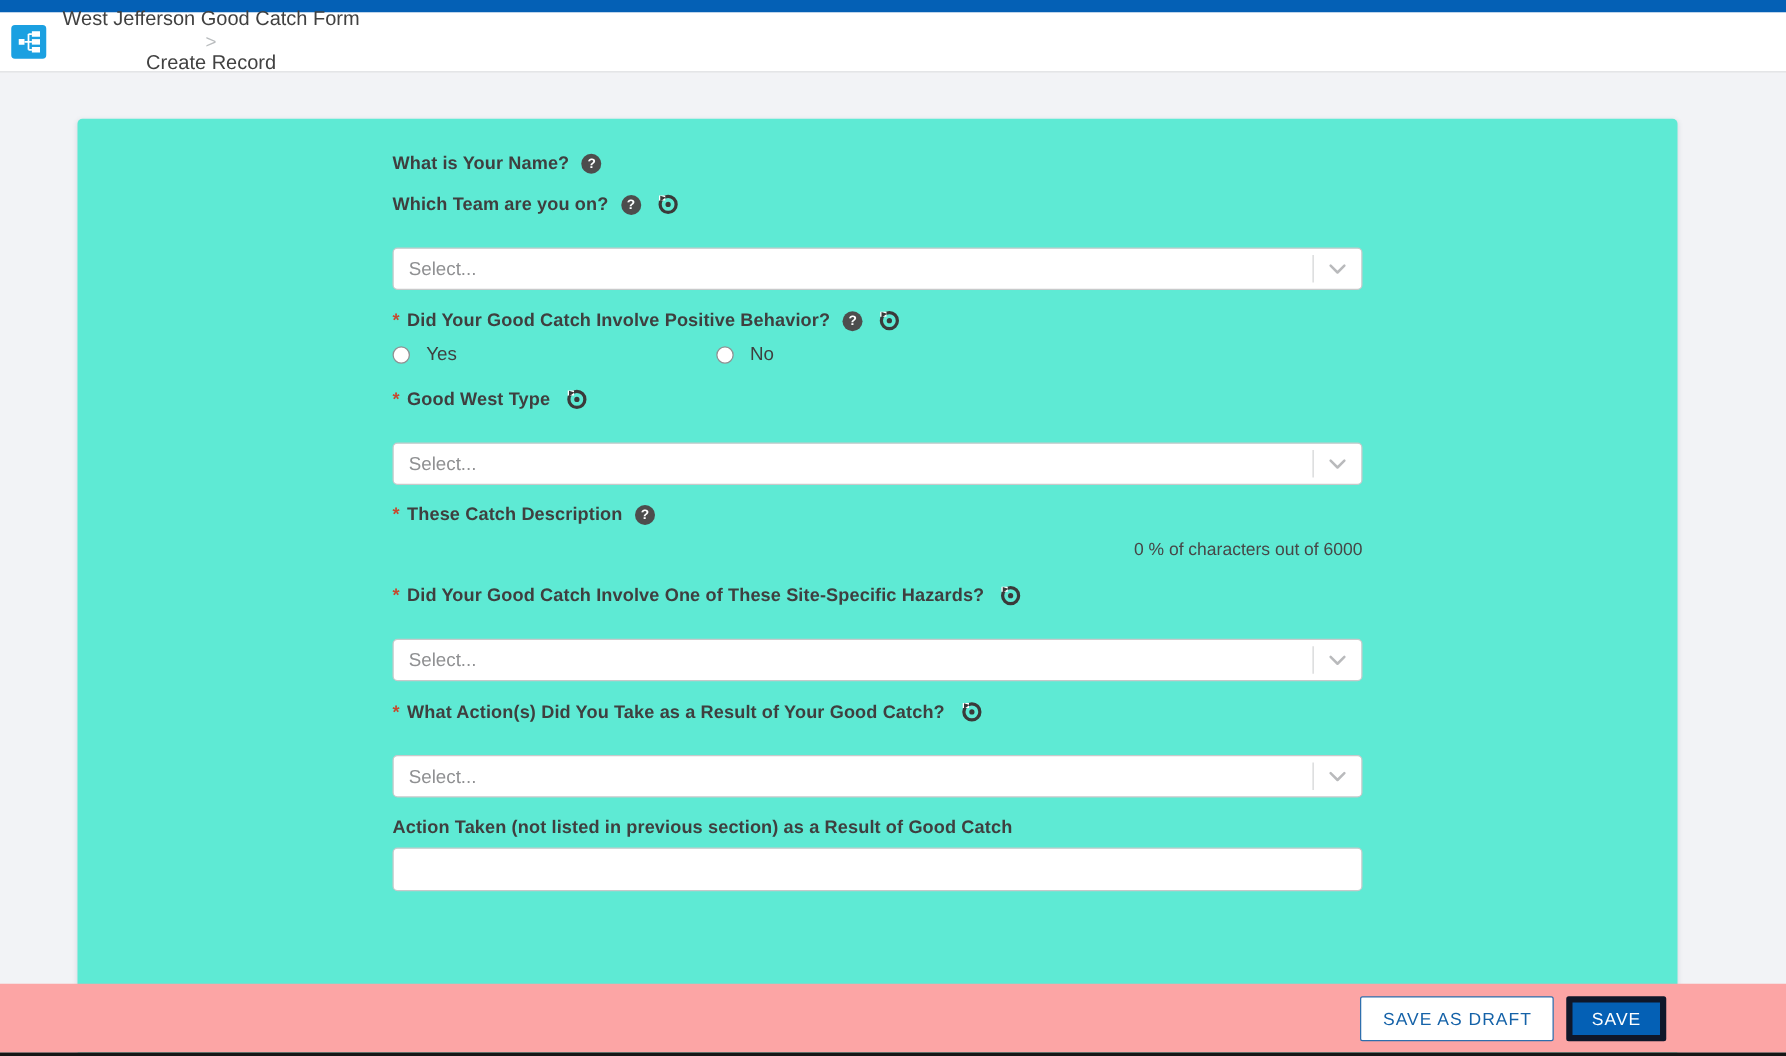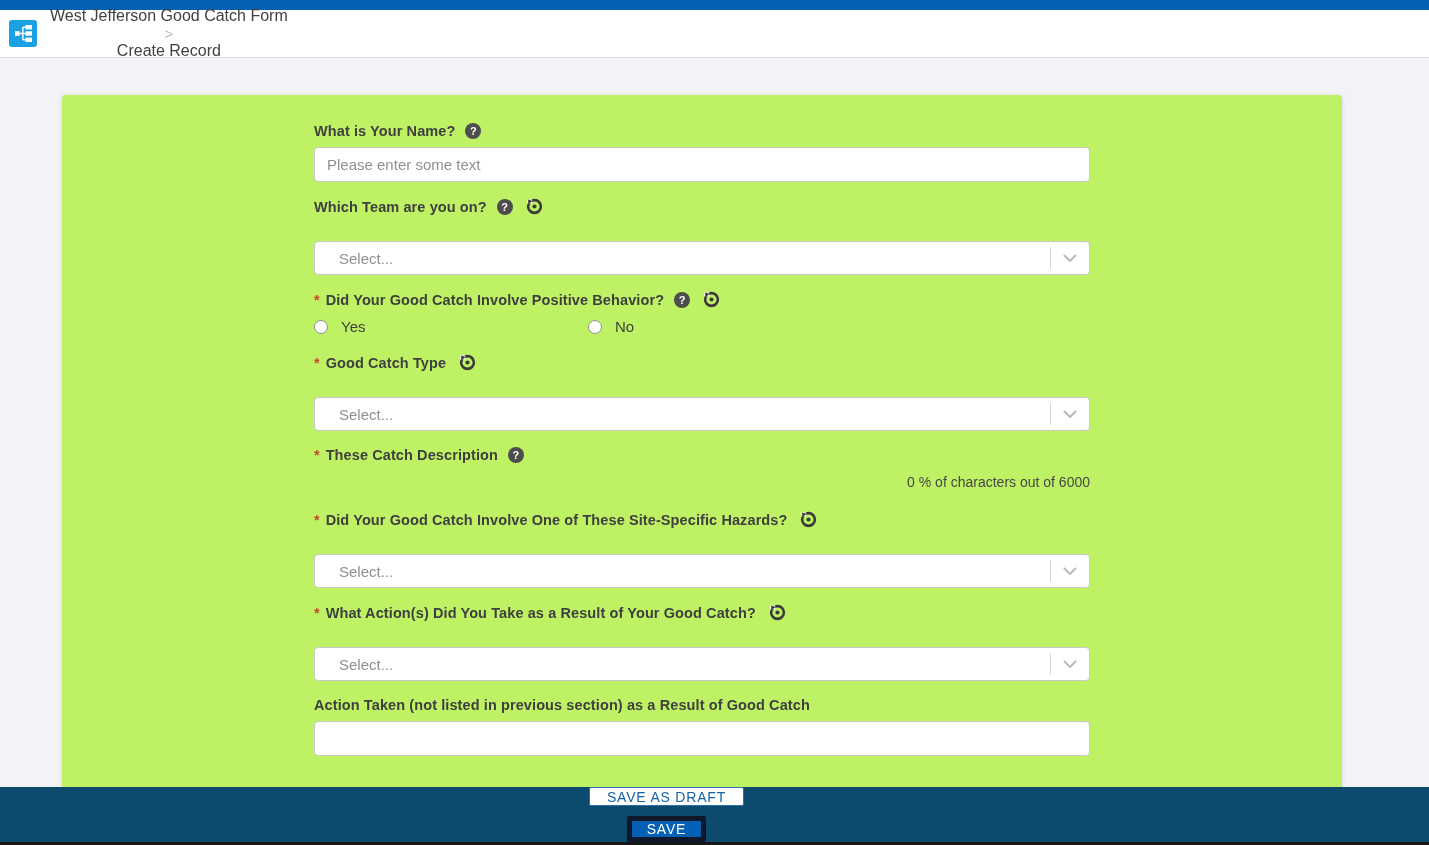--- a/index.html
+++ b/index.html
@@ -20,21 +20,21 @@
     width:28px; height:27px; background:#1ba0e1; border-radius:3px;
     display:flex; align-items:center; justify-content:center; flex:0 0 auto;
   }
   .breadcrumb { display:flex; align-items:center; margin-left:13px; font-size:16px;flex-direction:column; }
   .crumb { color:#414141; }
   .crumb-sep { color:#b9bcbe; margin:0 11px; font-size:15px; }
 
   
   .card {
     position:absolute; left:62px; top:95px; width:1280px; height:750px;
-    background:#bef264; border-radius:4px;
+    background:#5eead4; border-radius:4px;
     box-shadow:0 1px 4px rgba(90,100,120,0.18);
   }
   .form-col { position:absolute; left:252px; top:28px; width:776px; }
 
   
   .field { margin-bottom:16px; }
   .label-row { display:flex; align-items:center; margin-bottom:8px; }
   .req { color:#c6492f; font-weight:bold; font-size:14.5px; margin-right:6px; }
   .flabel { font-size:14.5px; font-weight:bold; color:#3f3f3f; letter-spacing:0.1px; }
   .icon-help {
@@ -45,46 +45,46 @@
   }
   .icon-reset { margin-left:13px; display:inline-flex; flex:0 0 auto; cursor:pointer; }
 
   .text-input, .sel, .textarea-input {
     width:776px; border:1px solid #c8c9ca; border-radius:4px; background:#fff;
     font-size:15px; color:#3f3f3f;
   }
   .text-input { height:35px; padding:0 12px; outline:none; }
   .text-input::placeholder { color:#8f9092; opacity:1; }
 
-  .sel { height:34px; display:flex; align-items:center; padding-left:24px; cursor:pointer;margin-top:26px; }
+  .sel { height:34px; display:flex; align-items:center; padding-left:12px; cursor:pointer;margin-top:26px; }
   .sel-placeholder { color:#8f9092; flex:1 1 auto; }
   .sel-divider { width:1px; height:22px; background:#d4d5d6; }
   .sel-caret { width:38px; display:flex; align-items:center; justify-content:center; }
 
   .textarea-input { height:127px; padding:9px 12px; resize:none; outline:none; font-family:"Liberation Sans", sans-serif; }
   .textarea-input::placeholder { color:#8f9092; opacity:1; }
   .char-counter { width:776px; text-align:right; font-size:14px; color:#474747; margin-top:11px; }
 
-  .radio-row { display:flex; align-items:flex-end; margin-top:10px; margin-bottom:4px;gap:15px; }
+  .radio-row { display:flex; align-items:flex-end; margin-top:10px; margin-bottom:4px; }
   .radio-opt { display:flex; align-items:center; cursor:pointer; }
   .radio-opt.first { width:259px; }
   .radio-circle {
     width:14px; height:14px; border:1px solid #8f9092; border-radius:50%;
     background:#fff; margin-right:13px; flex:0 0 auto;
   }
   .radio-label { font-size:15px; color:#3f3f3f; }
 
   .desc-field { margin-bottom:21px; }
   .radio-field { margin-bottom:19px; }
 
   
   .footer {
     position:absolute; left:0; top:787px; width:1429px; height:55px;
-    background:#0c4a6e; display:flex; align-items:center; justify-content:flex-end;
-    padding-right:96px; gap:10px; z-index:5;flex-direction:column;
+    background:#fca5a5; display:flex; align-items:center; justify-content:flex-end;
+    padding-right:96px; gap:10px; z-index:5;
   }
   .btn { height:36px; font-size:14px; letter-spacing:0.8px; border-radius:2px;
          display:flex; align-items:center; justify-content:center; cursor:pointer;
          font-family:"Liberation Sans", sans-serif; }
   .btn-outline { background:#fff; border:1px solid #2e6fad; color:#1562a8; padding:0 17px; }
   .btn-primary { background:#0460b5; border:5px solid #0f172a; color:#fff; padding:0 15px; }
 
   .bottom-line { position:absolute; left:0; top:842px; width:1429px; height:3px; background:#161616; z-index:6; }
 </style>
 </head>
@@ -110,21 +110,20 @@
 </div>
 
 <div class="card">
   <div class="form-col">
 
     <div class="field">
       <div class="label-row">
         <span class="flabel">What is Your Name?</span>
         <span class="icon-help">?</span>
       </div>
-      <input class="text-input" type="text" placeholder="Please enter some text" style="">
     </div>
 
     <div class="field">
       <div class="label-row">
         <span class="flabel">Which Team are you on?</span>
         <span class="icon-help">?</span>
         <span class="icon-reset">
           <svg width="17" height="17" viewBox="0 0 17 17">
             <circle cx="8.5" cy="8.5" r="6.4" fill="none" stroke="#3a3a3a" stroke-width="2.6"></circle>
             <circle cx="8.5" cy="8.5" r="2.1" fill="#3a3a3a"></circle>
@@ -166,21 +165,21 @@
         <span class="radio-opt">
           <span class="radio-circle"></span>
           <span class="radio-label">No</span>
         </span>
       </div>
     </div>
 
     <div class="field">
       <div class="label-row">
         <span class="req">*</span>
-        <span class="flabel">Good Catch Type</span>
+        <span class="flabel">Good West Type</span>
         <span class="icon-reset">
           <svg width="17" height="17" viewBox="0 0 17 17">
             <circle cx="8.5" cy="8.5" r="6.4" fill="none" stroke="#3a3a3a" stroke-width="2.6"></circle>
             <circle cx="8.5" cy="8.5" r="2.1" fill="#3a3a3a"></circle>
             <rect x="1.2" y="1.4" width="5" height="4" fill="#ffffff"></rect>
             <path d="M2.2 6.2 L2.2 1.6 L6.6 3.0 Z" fill="#3a3a3a"></path>
           </svg>
         </span>
       </div>
       <div class="sel">

